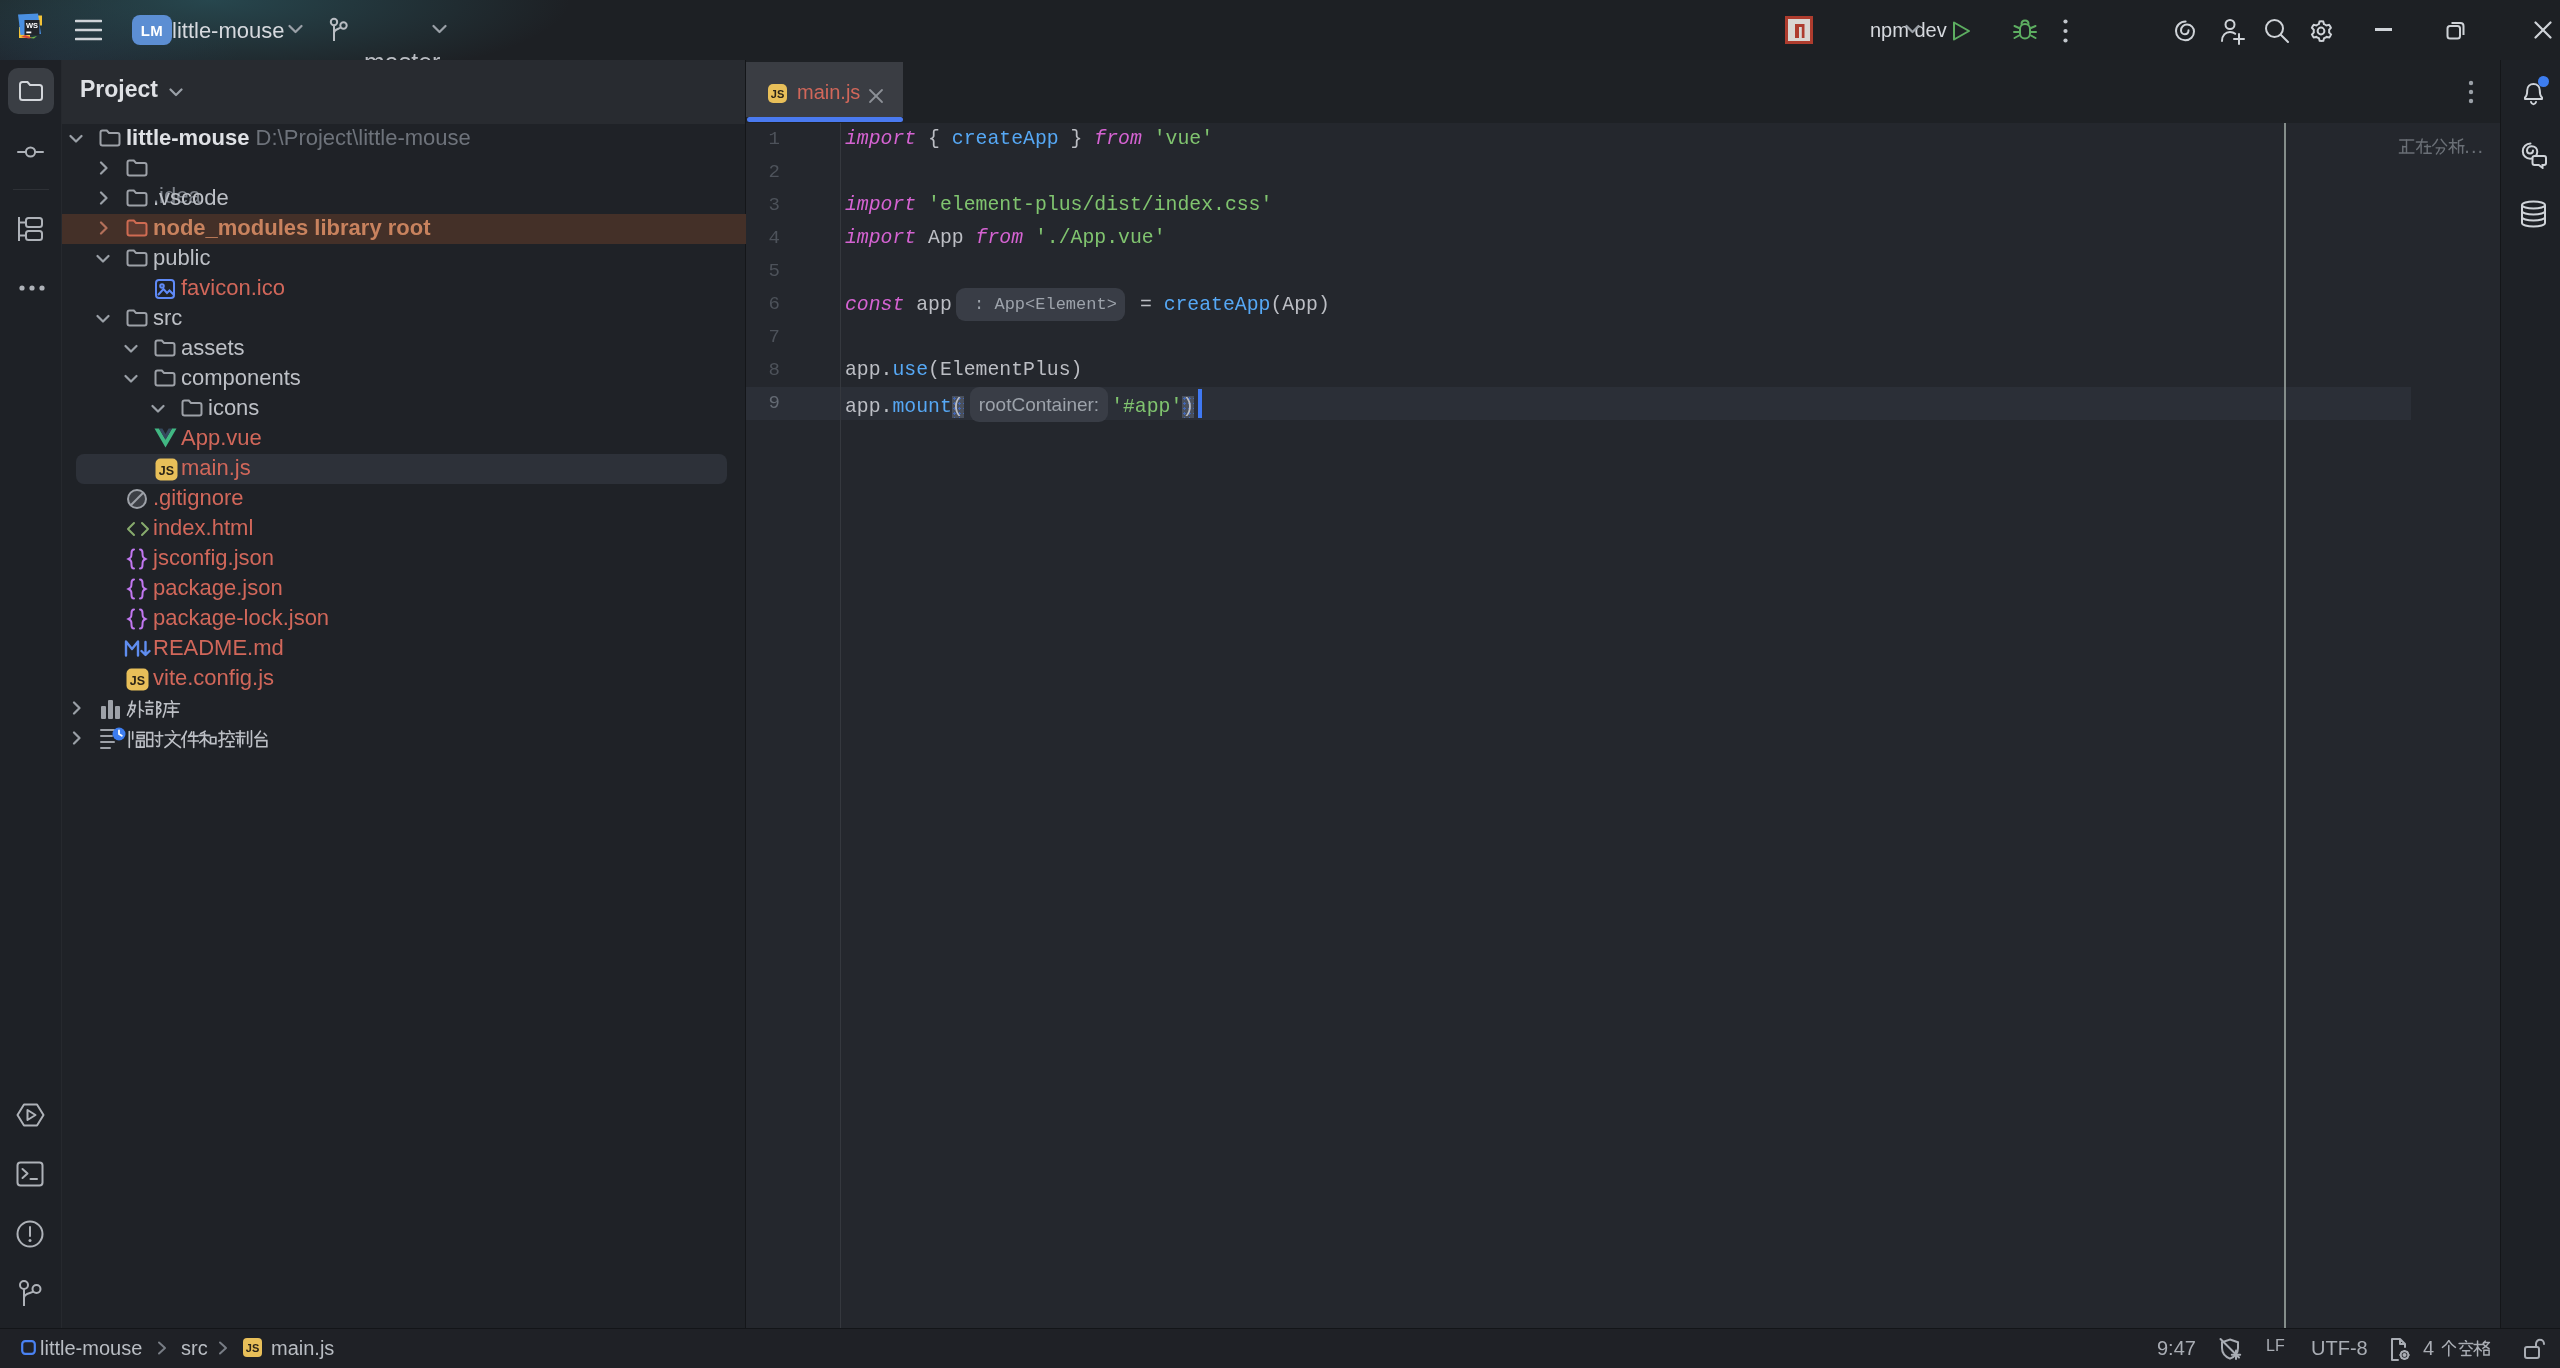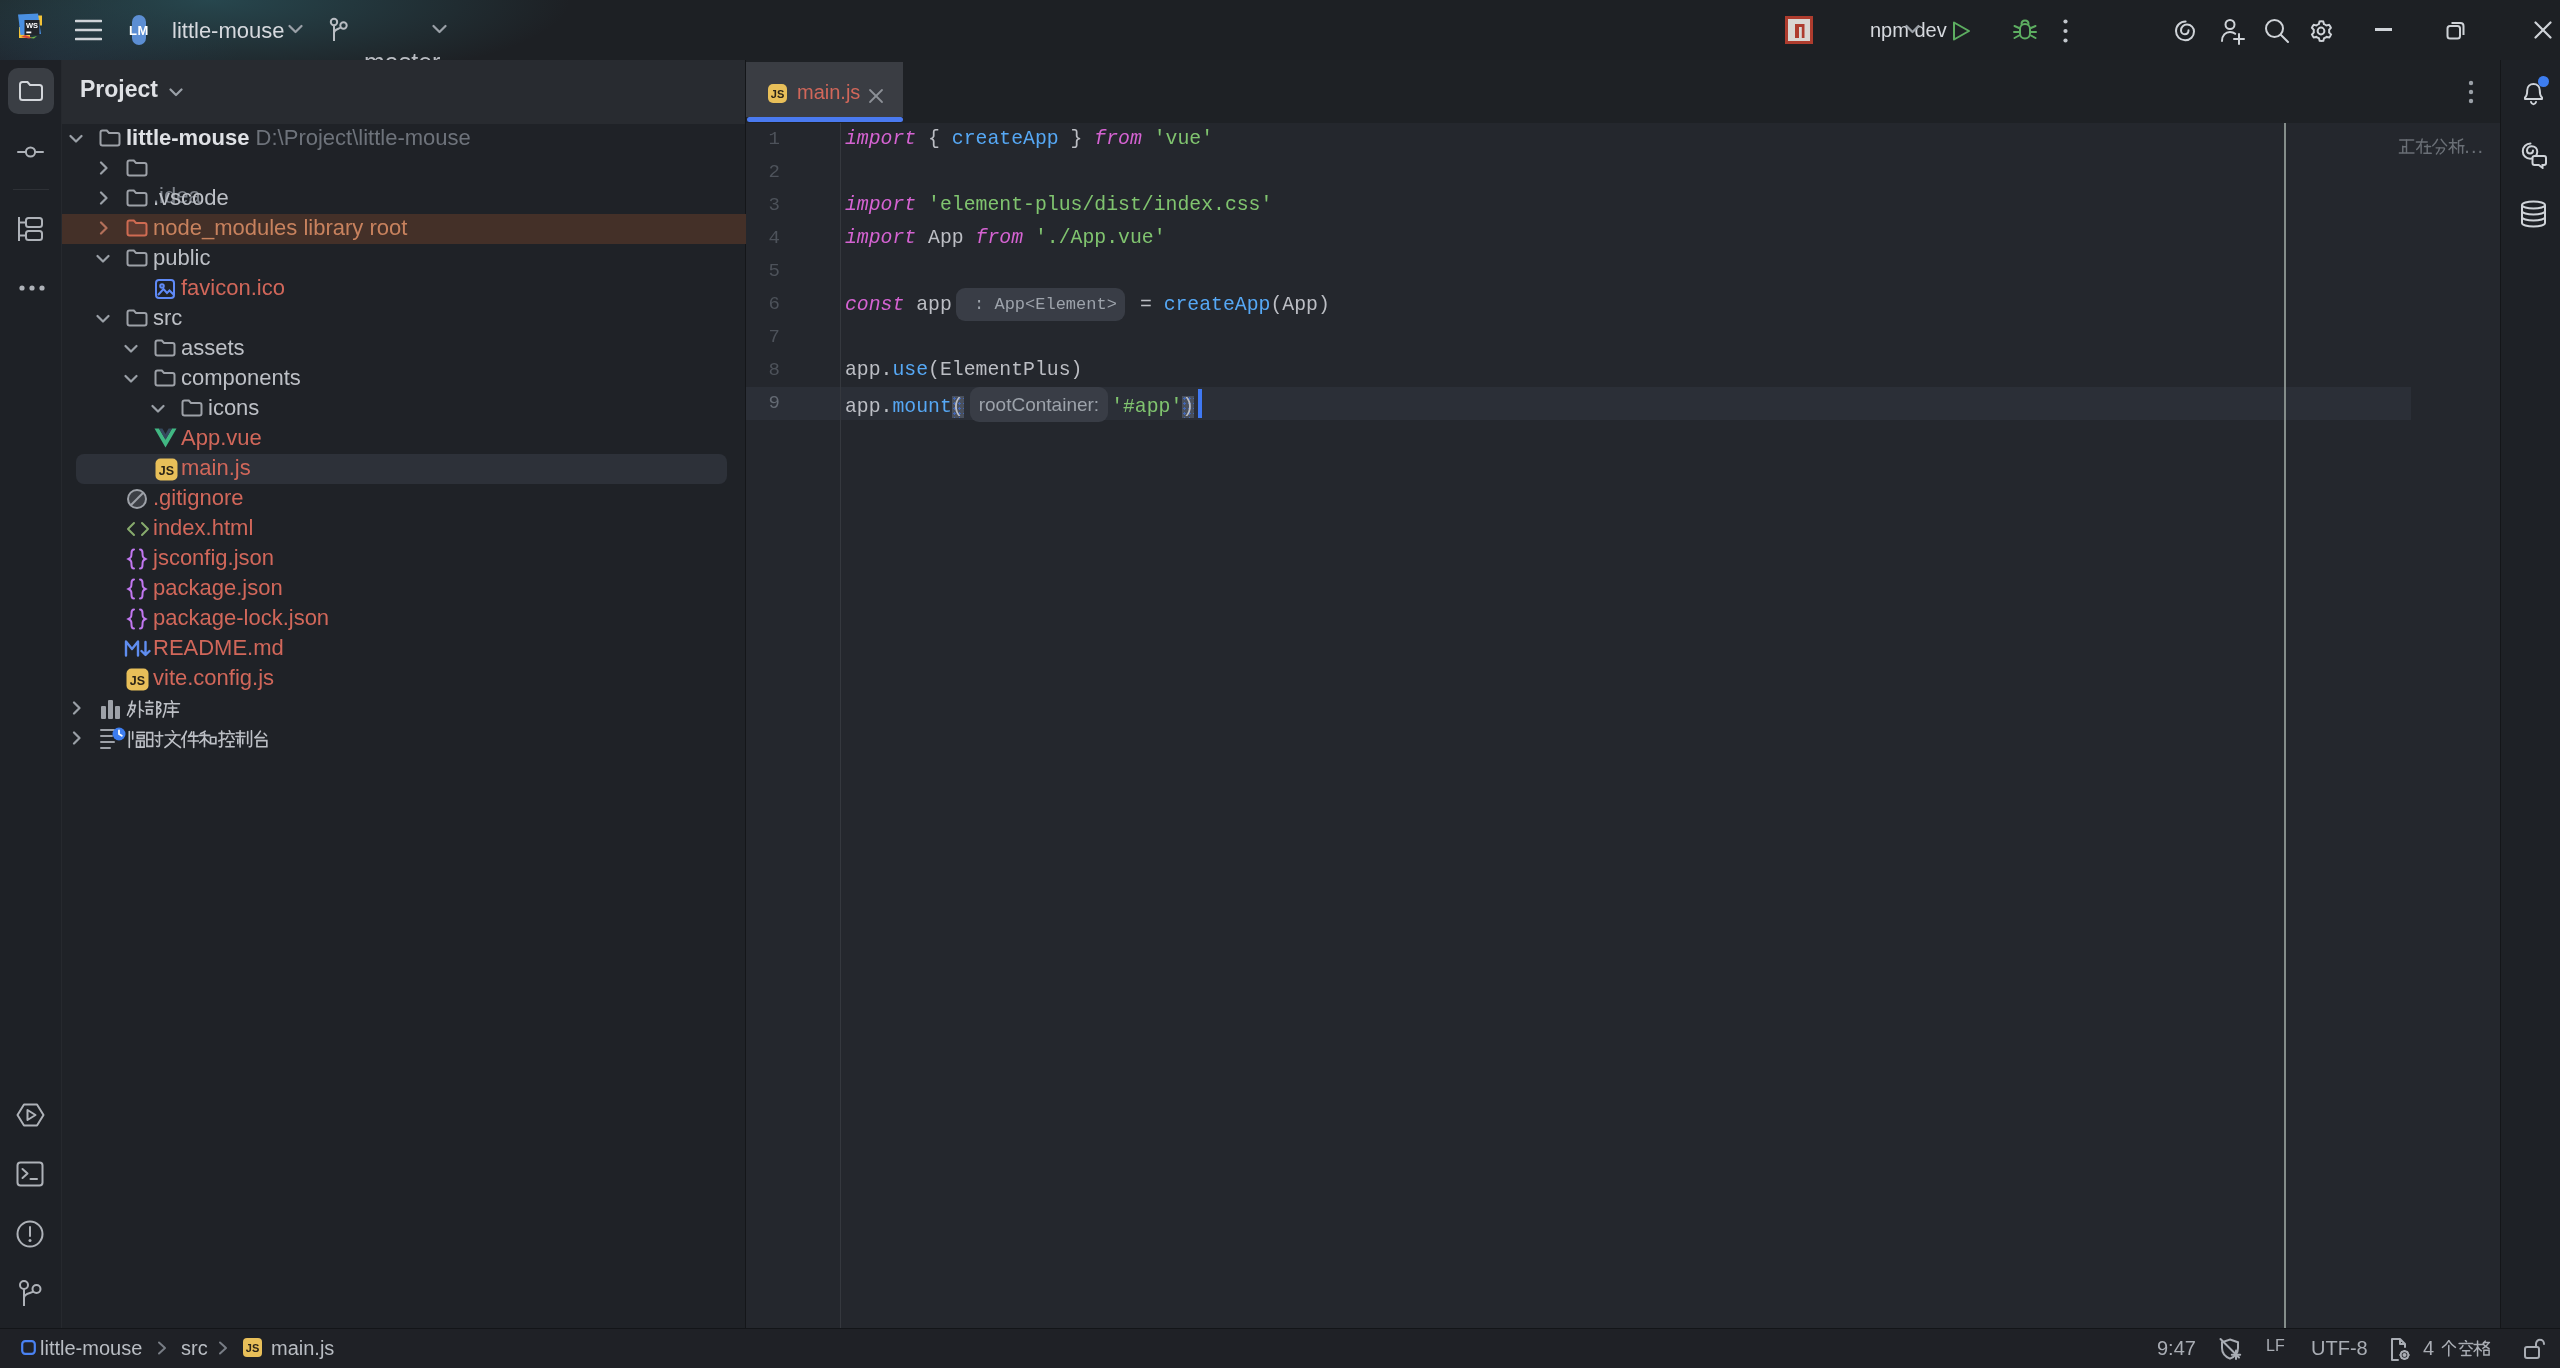--- a/index.html
+++ b/index.html
@@ -24,21 +24,21 @@
   #tab { left:746px; top:62px; width:157px; height:55px; background:#3a3d43; }
   #tabline { left:747px; top:117px; width:156px; height:5px; background:#4a7af0; border-radius:3px; }
 
   
   #stripe { left:0; top:60px; width:62px; height:1268px; background:#1e2126; border-right:1px solid #26292e;}
 
   
   #panel { left:62px; top:124px; width:684px; height:1204px; background:#1f2227; }
   #panel-border { left:745px; top:60px; width:1px; height:1268px; background:#141619; }
   .red { color:#d1675a !important; }
-  .orange { color:#c8825e !important; }
+  .orange { color:#c8825e !important;font-weight:bold; }
   .dim { color:#7d828a !important; }
   .path { color:#6e737b; }
 
   
   #editor { left:746px; top:123px; width:1754px; height:1205px; background:#24272d; }
   #curline { position:absolute; left:0px; top:264px; width:1665px; height:33px; background:#2b2f37; }
   #gutterline { position:absolute; left:94px; top:0; width:1px; height:1205px; background:#35383e; }
   #marginline { position:absolute; left:1538px; top:0; width:2px; height:1205px; background:#848d8a; }
   .lnum { position:absolute; width:34px; text-align:right; font-family:"Liberation Mono",monospace; font-size:19px; color:#4d525a; line-height:33px; }
   .cl { position:absolute; left:99px; font-family:"Liberation Mono",monospace; font-size:19.8px; line-height:33px; color:#bcbec4; white-space:pre; }
@@ -78,21 +78,21 @@
 </div>
 
 <div class="abs" style="left:75px;top:18px;">
   <svg width="27" height="24" viewBox="0 0 27 24" fill="none" stroke="#cfd3d8" stroke-width="2.6" stroke-linecap="round">
     <line x1="1" y1="3" x2="26" y2="3"></line>
       <line x1="1" y1="12" x2="26" y2="12"></line>
       <line x1="1" y1="21" x2="26" y2="21"></line>
   </svg>
 </div>
 
-<div class="abs" style="left:132px;top:15px;width:14px;height:30px;border-radius:8px;background:#5c8ed3;color:#fff;font-weight:bold;font-size:13px;display:flex;align-items:center;justify-content:center;letter-spacing:0.5px;">LM</div>
+<div class="abs" style="left:132px;top:15px;width:40px;height:30px;border-radius:8px;background:#5c8ed3;color:#fff;font-weight:bold;font-size:15px;display:flex;align-items:center;justify-content:center;letter-spacing:0.5px;">LM</div>
 <div class="abs tb-text" style="left:172px;top:18px;font-size:22px;">little-mouse</div>
 <div class="abs" style="left:288px;top:24px;">
   <svg width="15" height="10" viewBox="0 0 15 10" fill="none" stroke="#9aa0a7" stroke-width="2.2" stroke-linecap="round" stroke-linejoin="round">
       <polyline points="1.5,2 7.5,8 13.5,2"></polyline>
     </svg>
 </div>
 
 <div class="abs" style="left:329px;top:17px;">
   <svg width="19" height="26" viewBox="0 0 19 26" fill="none" stroke="#b9bdc3" stroke-width="2">
     <circle cx="5" cy="5" r="3.2"></circle>

